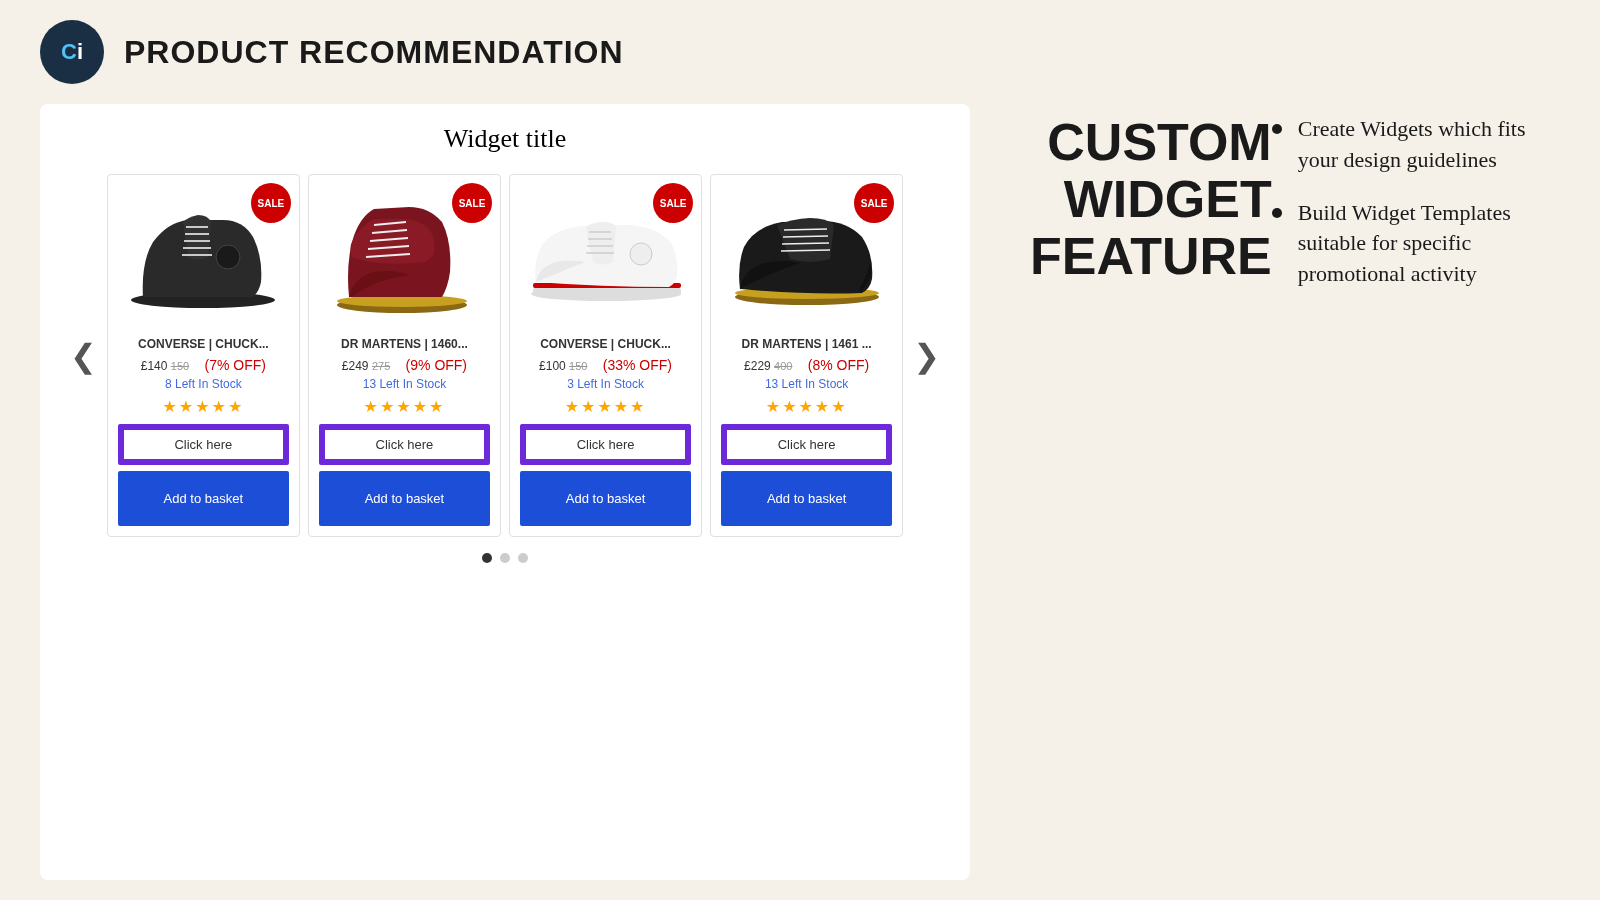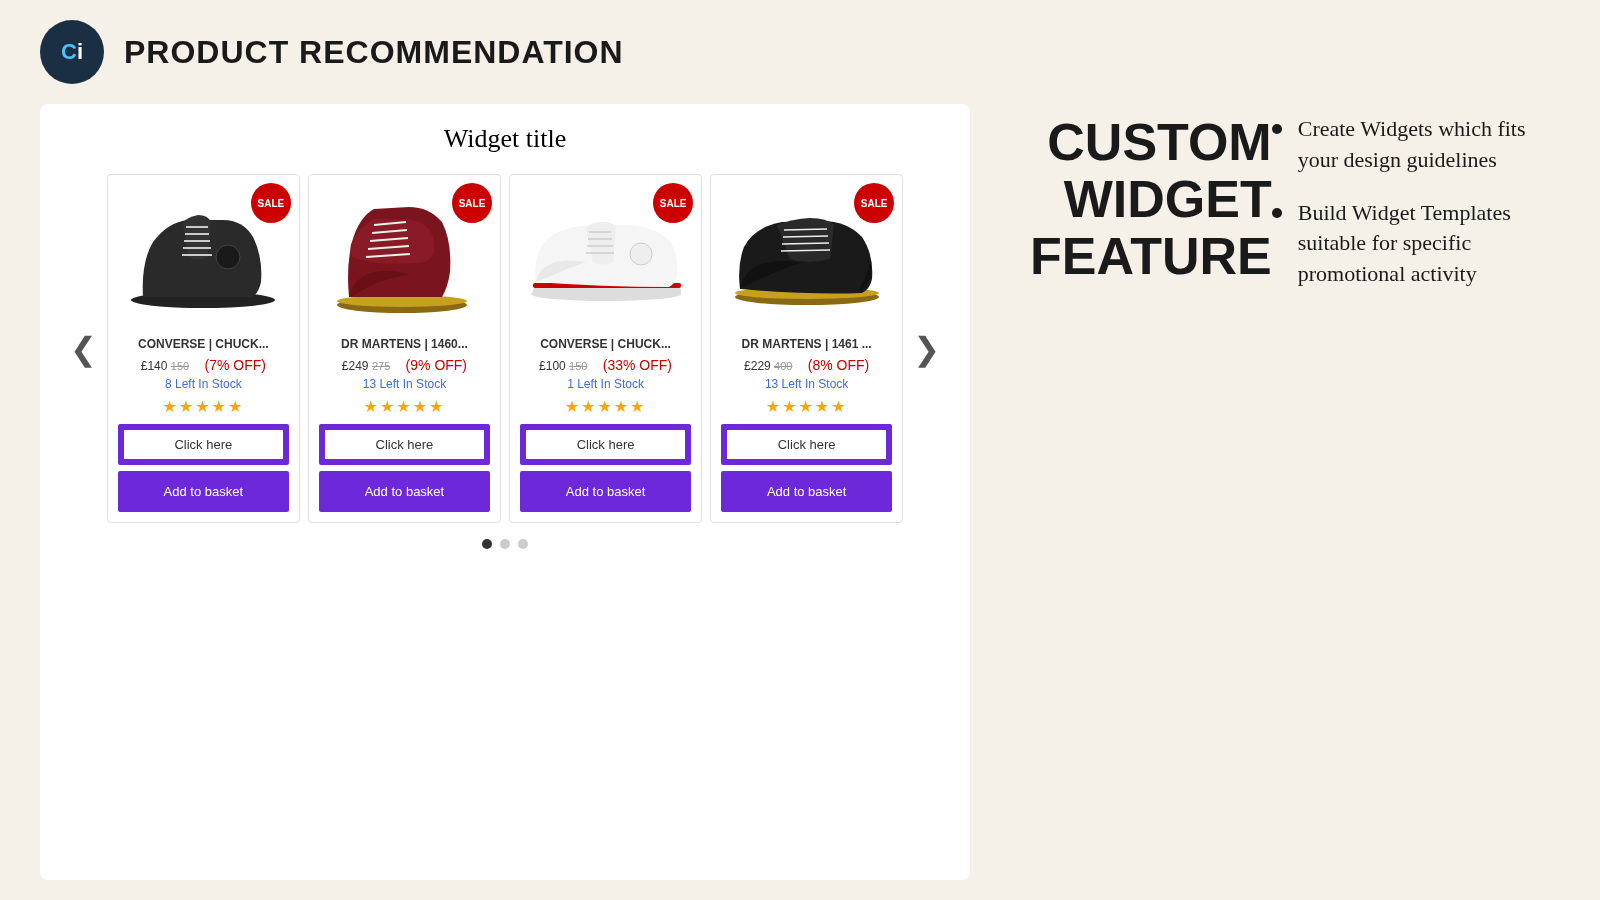--- a/index.html
+++ b/index.html
@@ -178,23 +178,23 @@
       color: #333;
       font-size: 13px;
       font-family: Arial, sans-serif;
       cursor: pointer;
       margin-bottom: 6px;
       border-radius: 2px;
     }
 
     .btn-add-basket {
       width: 100%;
-      padding: 13px 0;
+      padding: 20px 0;
       border: none;
-      background: #6d28d9;
+      background: #1d4ed8;
       color: white;
       font-size: 13px;
       font-family: Arial, sans-serif;
       cursor: pointer;
       border-radius: 2px;
     }
 
     .carousel-dots {
       display: flex;
       justify-content: center;
@@ -366,21 +366,21 @@
 
                 <path d="M15 70 Q18 55 35 50 Q50 47 65 50 Q50 55 35 62 Q22 67 15 70Z" fill="#e8e8e8"></path>
               </svg>
             </div>
             <div class="product-name">CONVERSE | CHUCK...</div>
             <div class="price-row">
               <span class="price-current">£100</span>
               <span class="price-old"> 150</span>
               <span class="price-discount">(33% OFF)</span>
             </div>
-            <div class="stock-label">1 Left In Stock</div>
+            <div class="stock-label">3 Left In Stock</div>
             <div class="stars">★★★★★</div>
             <button class="btn-click-here">Click here</button>
             <button class="btn-add-basket">Add to basket</button>
           </div>
 
           <div class="product-card">
             <div class="sale-badge">SALE</div>
             <div class="product-image-area">
 
               <svg width="170" height="100" viewBox="0 0 170 100">

